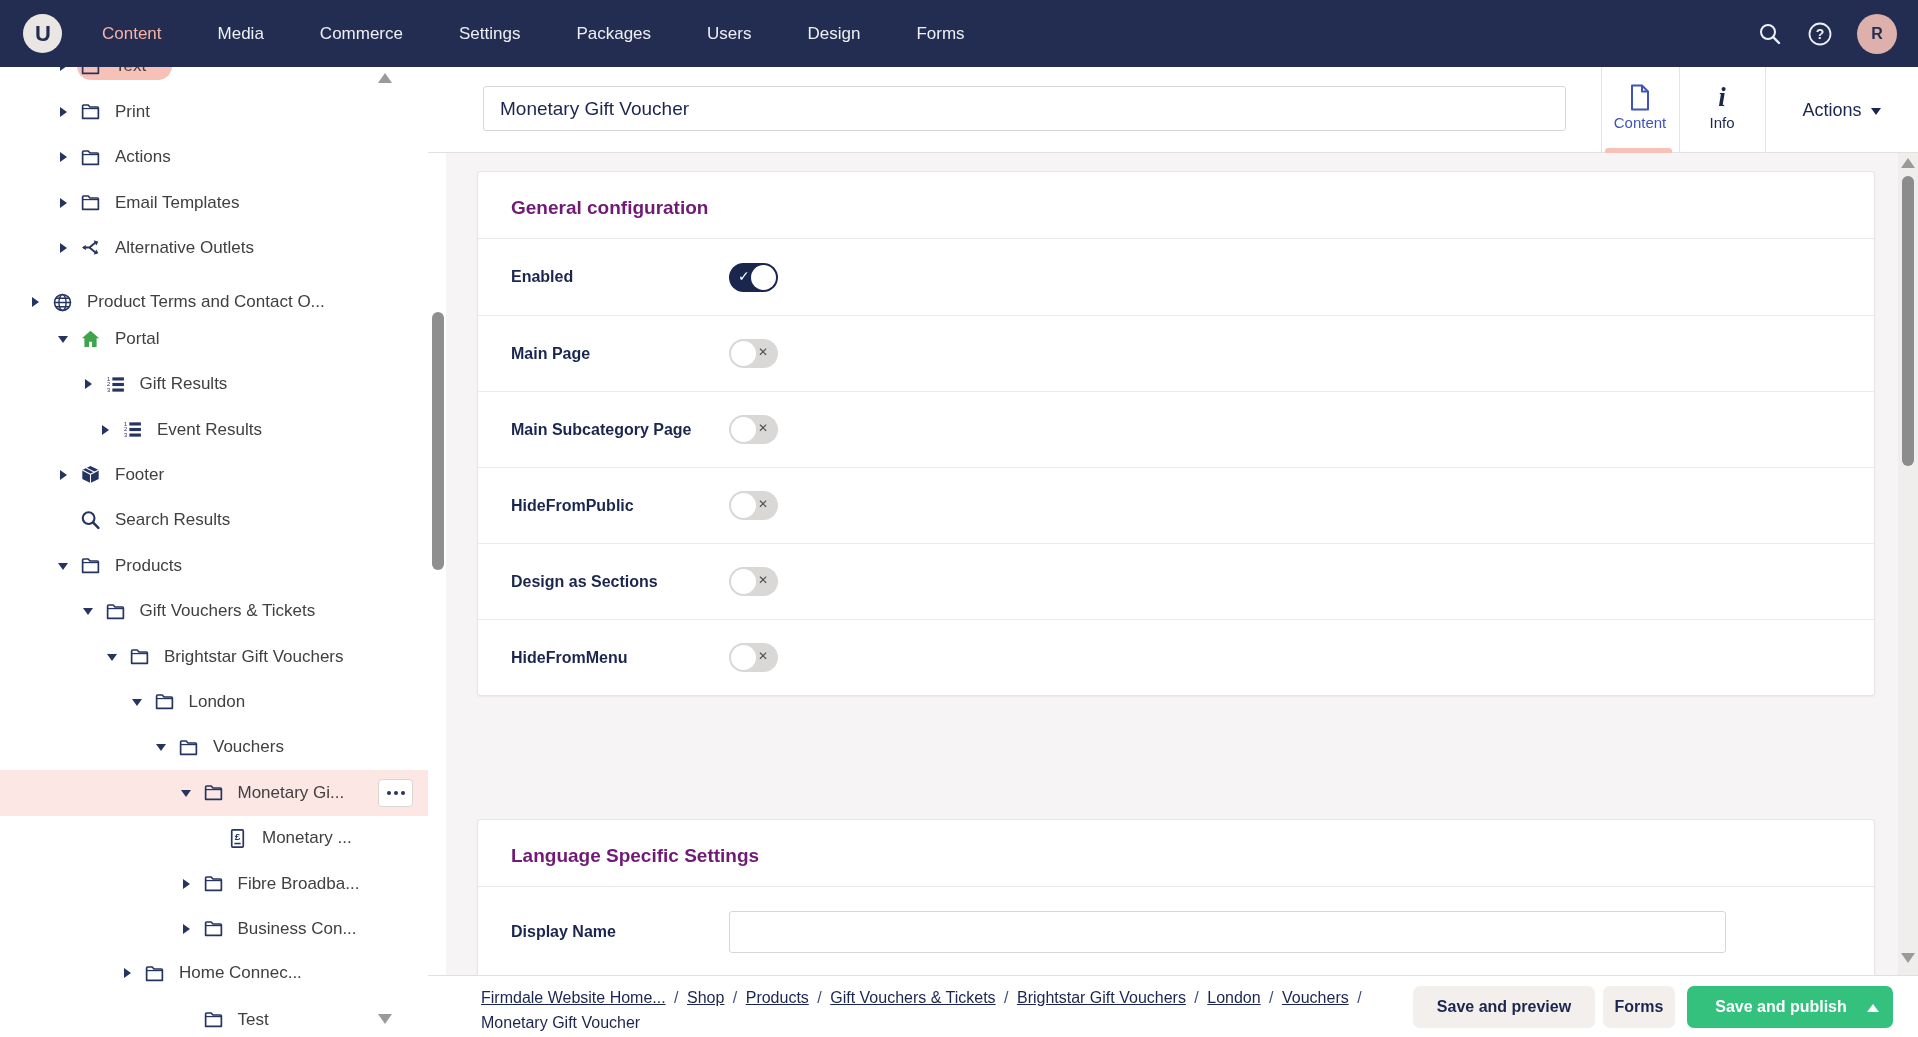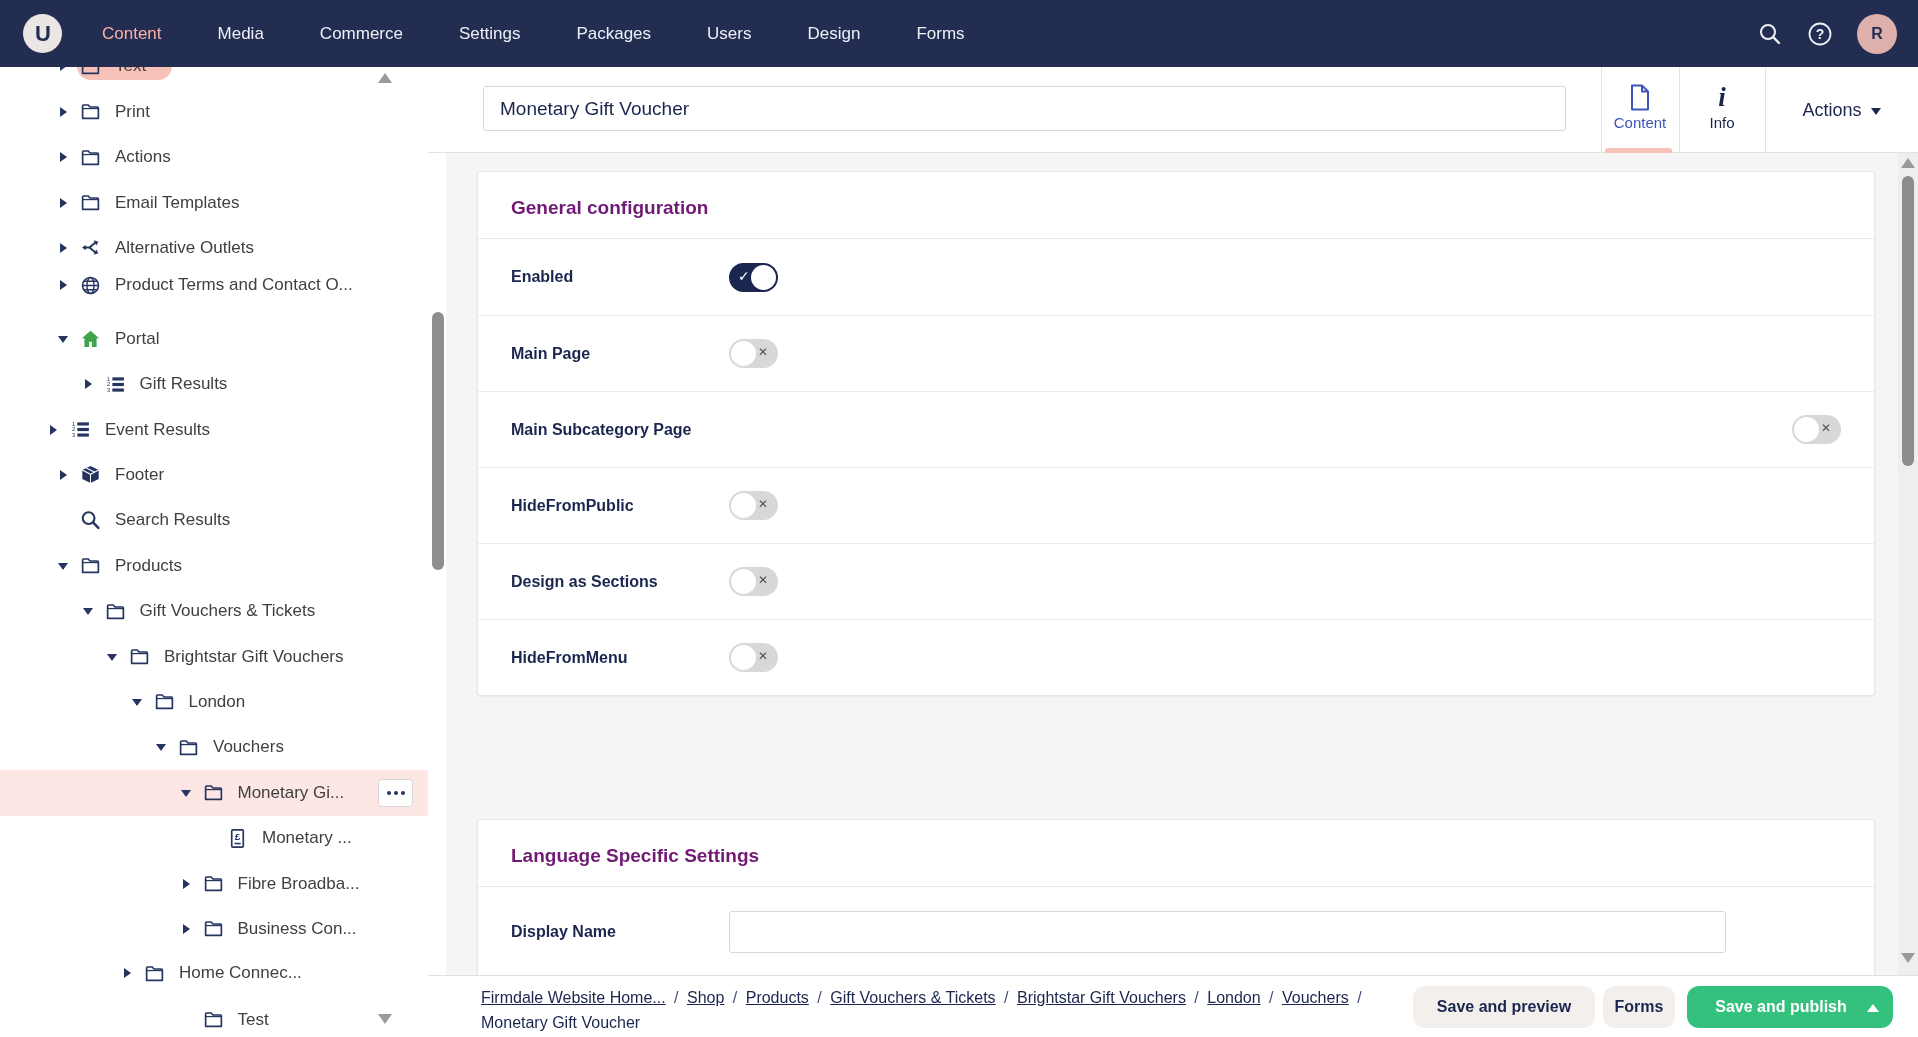--- a/index.html
+++ b/index.html
@@ -70,21 +70,21 @@
   
   .r-track { position:absolute; left:1898px; top:153px; width:20px; height:822px; background:#f0eded; z-index:7; }
   .r-thumb { position:absolute; left:4px; top:23px; width:12px; height:290px; border-radius:6px; background:#8c8c8c; }
 
   
   .footer { position:absolute; left:428px; top:975px; width:1490px; height:62px; background:#fff; border-top:1px solid #e2e0de; z-index:8; }
   .crumbs { position:absolute; left:53px; top:9px; font-size:16px; color:#44507a; width:900px; line-height:25px; }
   .crumbs a { color:#1b264f; text-decoration:underline; cursor:pointer; }
   .crumb-sep { color:#44507a; padding:0 4px; }
   .crumb-current { display:block; color:#1b264f; }
-  .btn { position:absolute; top:10px; height:42px; border:none; border-radius:12px; font-family:inherit; font-size:16px; font-weight:700; cursor:pointer; display:flex; align-items:center; justify-content:center; }
+  .btn { position:absolute; top:10px; height:42px; border:none; border-radius:7px; font-family:inherit; font-size:16px; font-weight:700; cursor:pointer; display:flex; align-items:center; justify-content:center; }
   .btn.light { background:#f3efec; color:#1b264f; }
   .btn-preview { left:985px; width:182px; }
   .btn-save { left:1175px; width:72px; }
   .btn-publish { left:1259px; width:206px; background:#34c17e; color:#fff; padding-right:18px; }
   .pub-caret { position:absolute; right:14px; top:18px; width:0; height:0; border-left:6px solid transparent; border-right:6px solid transparent; border-bottom:8px solid #fff; }
 </style>
 </head>
 <body>
 
 <div class="sidebar">
@@ -133,21 +133,21 @@
       <div class="tree-row" style="top: 224.9px; padding-left: 58px;">
         <span class="caret right"></span>
         <span class="tree-ico">
           <svg width="21" height="21" viewBox="0 0 20 20">
             <path d="M4 10 h5 M9 10 L15 5 M9 10 L15 15" fill="none" stroke="#263460" stroke-width="1.8" stroke-linecap="round"></path>
             <path d="M5.5 7.5 L2 10 L5.5 12.5 z M13 3 L17.5 4.5 L15.5 8 z M13 17 L17.5 15.5 L15.5 12 z" fill="#263460"></path>
           </svg>
         </span>
         <span class="tree-label">Alternative Outlets</span>
       </div>
-      <div class="tree-row" style="top: 262px; padding-left: 58px; text-align: right;">
+      <div class="tree-row" style="top: 279px; padding-left: 30px; text-align: right;">
         <span class="caret right"></span>
         <span class="tree-ico">
           <svg width="21" height="21" viewBox="0 0 20 20">
             <circle cx="10" cy="10" r="7.6" fill="none" stroke="#263460" stroke-width="1.5"></circle>
             <ellipse cx="10" cy="10" rx="3.4" ry="7.6" fill="none" stroke="#263460" stroke-width="1.3"></ellipse>
             <path d="M2.6 10 h14.8 M3.6 6 h12.8 M3.6 14 h12.8" stroke="#263460" stroke-width="1.3" fill="none"></path>
           </svg>
         </span>
         <span class="tree-label">Product Terms and Contact O...</span>
       </div>
@@ -167,21 +167,21 @@
             <rect x="7" y="3.2" width="11" height="3" fill="#263460"></rect>
             <rect x="7" y="8.5" width="11" height="3" fill="#263460"></rect>
             <rect x="7" y="13.8" width="11" height="3" fill="#263460"></rect>
             <text x="2" y="6.4" font-size="5.5" fill="#263460" font-family="Liberation Sans,sans-serif">1</text>
             <text x="2" y="11.7" font-size="5.5" fill="#263460" font-family="Liberation Sans,sans-serif">2</text>
             <text x="2" y="17" font-size="5.5" fill="#263460" font-family="Liberation Sans,sans-serif">3</text>
           </svg>
         </span>
         <span class="tree-label">Gift Results</span>
       </div>
-      <div class="tree-row" style="top: 406.5px; padding-left: 48px;">
+      <div class="tree-row" style="top: 406.5px; padding-left: 100px;">
         <span class="caret right"></span>
         <span class="tree-ico">
           <svg width="21" height="21" viewBox="0 0 20 20">
             <rect x="7" y="3.2" width="11" height="3" fill="#263460"></rect>
             <rect x="7" y="8.5" width="11" height="3" fill="#263460"></rect>
             <rect x="7" y="13.8" width="11" height="3" fill="#263460"></rect>
             <text x="2" y="6.4" font-size="5.5" fill="#263460" font-family="Liberation Sans,sans-serif">1</text>
             <text x="2" y="11.7" font-size="5.5" fill="#263460" font-family="Liberation Sans,sans-serif">2</text>
             <text x="2" y="17" font-size="5.5" fill="#263460" font-family="Liberation Sans,sans-serif">3</text>
           </svg>
@@ -405,21 +405,21 @@
             <span class="tg-knob"></span>
           </div>
         </div>
         <div class="prop-row" style="height: 76px;">
           <div class="prop-label">Main Page</div>
           <div class="toggle off">
             <span class="tg-knob"></span>
             <span class="tg-x">✕</span>
           </div>
         </div>
-        <div class="prop-row" style="height: 76px; justify-content: space-between;">
+        <div class="prop-row" style="height: 76px;">
           <div class="prop-label">Main Subcategory Page</div>
           <div class="toggle off">
             <span class="tg-knob"></span>
             <span class="tg-x">✕</span>
           </div>
         </div>
         <div class="prop-row" style="height: 76px;">
           <div class="prop-label">HideFromPublic</div>
           <div class="toggle off">
             <span class="tg-knob"></span>

